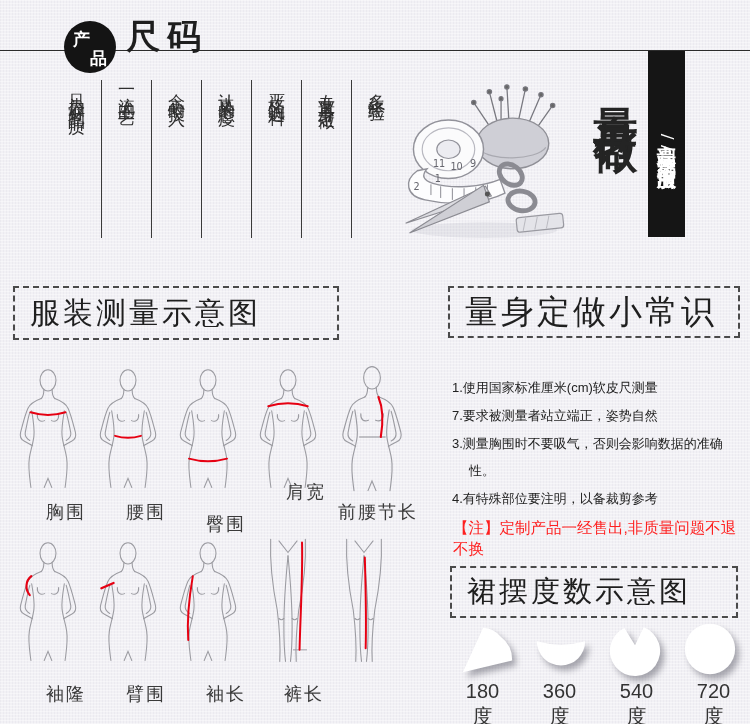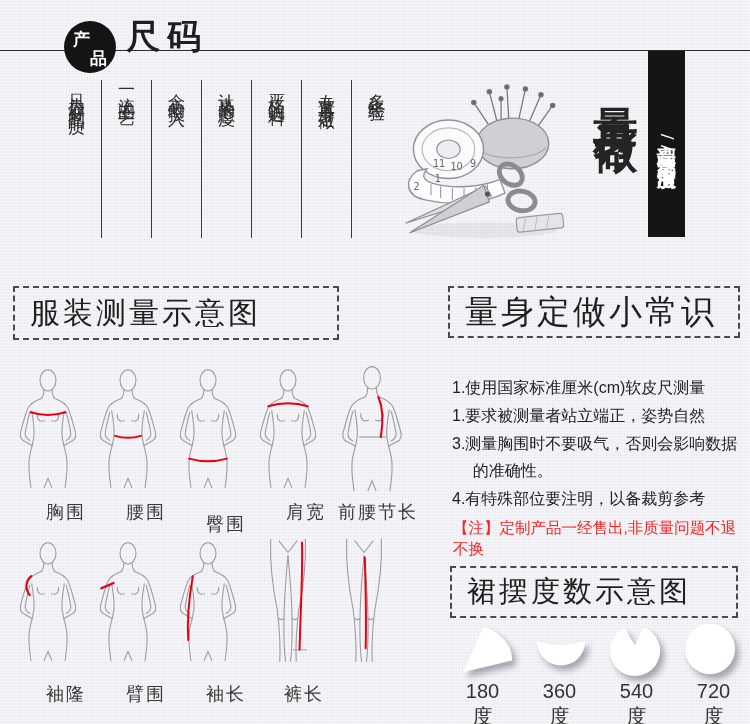--- a/index.html
+++ b/index.html
@@ -67,21 +67,21 @@
   .box-skirt .hd { font-size:29px; }
 
   
   .fig-cell { position:absolute; display:flex; justify-content:center; }
   .fig-label { position:absolute; text-align:right; font-size:18px; color:#3a3a3a; letter-spacing:2px; }
   .fig-svg { display:block; }
 
   
   .tips-list { position:absolute; left:452px; top:374px; width:294px; }
   .tip-item {
-    font-size:16px; color:#222; line-height:27px; margin-bottom:1px;
+    font-size:13px; color:#222; line-height:27px; margin-bottom:1px;
     padding-left:1.3em; text-indent:-1.3em;
   }
   .tips-note { position:absolute; left:453px; top:518px; width:295px; font-size:15.5px; letter-spacing:0; }
 
   
   .skirt-shapes { position:absolute; left:456px; top:620px; width:284px; display:flex; justify-content:space-between; align-items:flex-end; }
   .skirt-shapes svg { filter:drop-shadow(4px 5px 3px rgba(70,70,85,.45)); }
   .skirt-labels { position:absolute; left:456px; top:680px; width:284px; display:flex; justify-content:space-between;gap:24px; }
   .skirt-labels div { width:62px; text-align:center; font-size:20px; color:#333; }
   svg { overflow:visible; }
@@ -233,21 +233,21 @@
     <svg class="fig-svg" width="80" height="130" viewBox="0 0 100 160">
         <use href="#torso-def"></use>
       <path d="M34,90 L67,90" stroke="#8a8a90" stroke-width="1.2" fill="none"></path>
       <path d="M58,40 C64,54 64,72 61,90" stroke="#e60012" stroke-width="2.6" fill="none" stroke-linecap="round"></path>
       </svg>
   </div>
 
   <div class="fig-label" style="left:10px;top:500px;width:76px;">胸围</div>
   <div class="fig-label" style="left:90px;top:500px;width:76px;">腰围</div>
   <div class="fig-label" style="left:170px;top:500px;width:76px;margin-top:12px;">臀围</div>
-  <div class="fig-label" style="left:250px;top:500px;width:76px;">肩宽</div>
+  <div class="fig-label" style="left:250px;top:480px;width:76px;">肩宽</div>
   <div class="fig-label" style="left:326px;top:500px;width:92px;font-family:Liberation Serif, serif;">前腰节长</div>
 
   <div class="fig-cell" style="left:10px;top:536px;width:76px;">
     <svg class="fig-svg" width="76" height="132" viewBox="0 0 100 160">
         <use href="#torso-def"></use>
       <path d="M28,46 C20.5,52 19.5,63 26,71" stroke="#e60012" stroke-width="2.8" fill="none" stroke-linecap="round"></path>
       </svg>
   </div>
   <div class="fig-cell" style="left:90px;top:536px;width:76px;">
     <svg class="fig-svg" width="76" height="132" viewBox="0 0 100 160">
@@ -279,21 +279,21 @@
   <div class="fig-label" style="left:90px;top:682px;width:76px;">臂围</div>
   <div class="fig-label" style="left:170px;top:682px;width:76px;">袖长</div>
   <div class="fig-label" style="left:252px;top:682px;width:72px;">裤长</div>
   <div class="fig-label" style="left:328px;top:722px;width:72px;">下档</div>
 
   <div class="dash-box box-tips">
     <div class="hd">量身定做小常识</div>
   </div>
   <div class="tips-list">
     <div class="tip-item">1.使用国家标准厘米(cm)软皮尺测量</div>
-    <div class="tip-item">1.要求被测量者站立端正，姿势自然</div>
+    <div class="tip-item">7.要求被测量者站立端正，姿势自然</div>
     <div class="tip-item">3.测量胸围时不要吸气，否则会影响数据的准确性。</div>
     <div class="tip-item">4.有特殊部位要注明，以备裁剪参考</div>
   </div>
   <div class="tips-note" style="color:#fe2020;">【注】定制产品一经售出,非质量问题不退不换</div>
 
   <div class="dash-box box-skirt">
     <div class="hd">裙摆度数示意图</div>
   </div>
   <div class="skirt-shapes">
     <svg width="62" height="56" viewBox="0 0 62 58">

